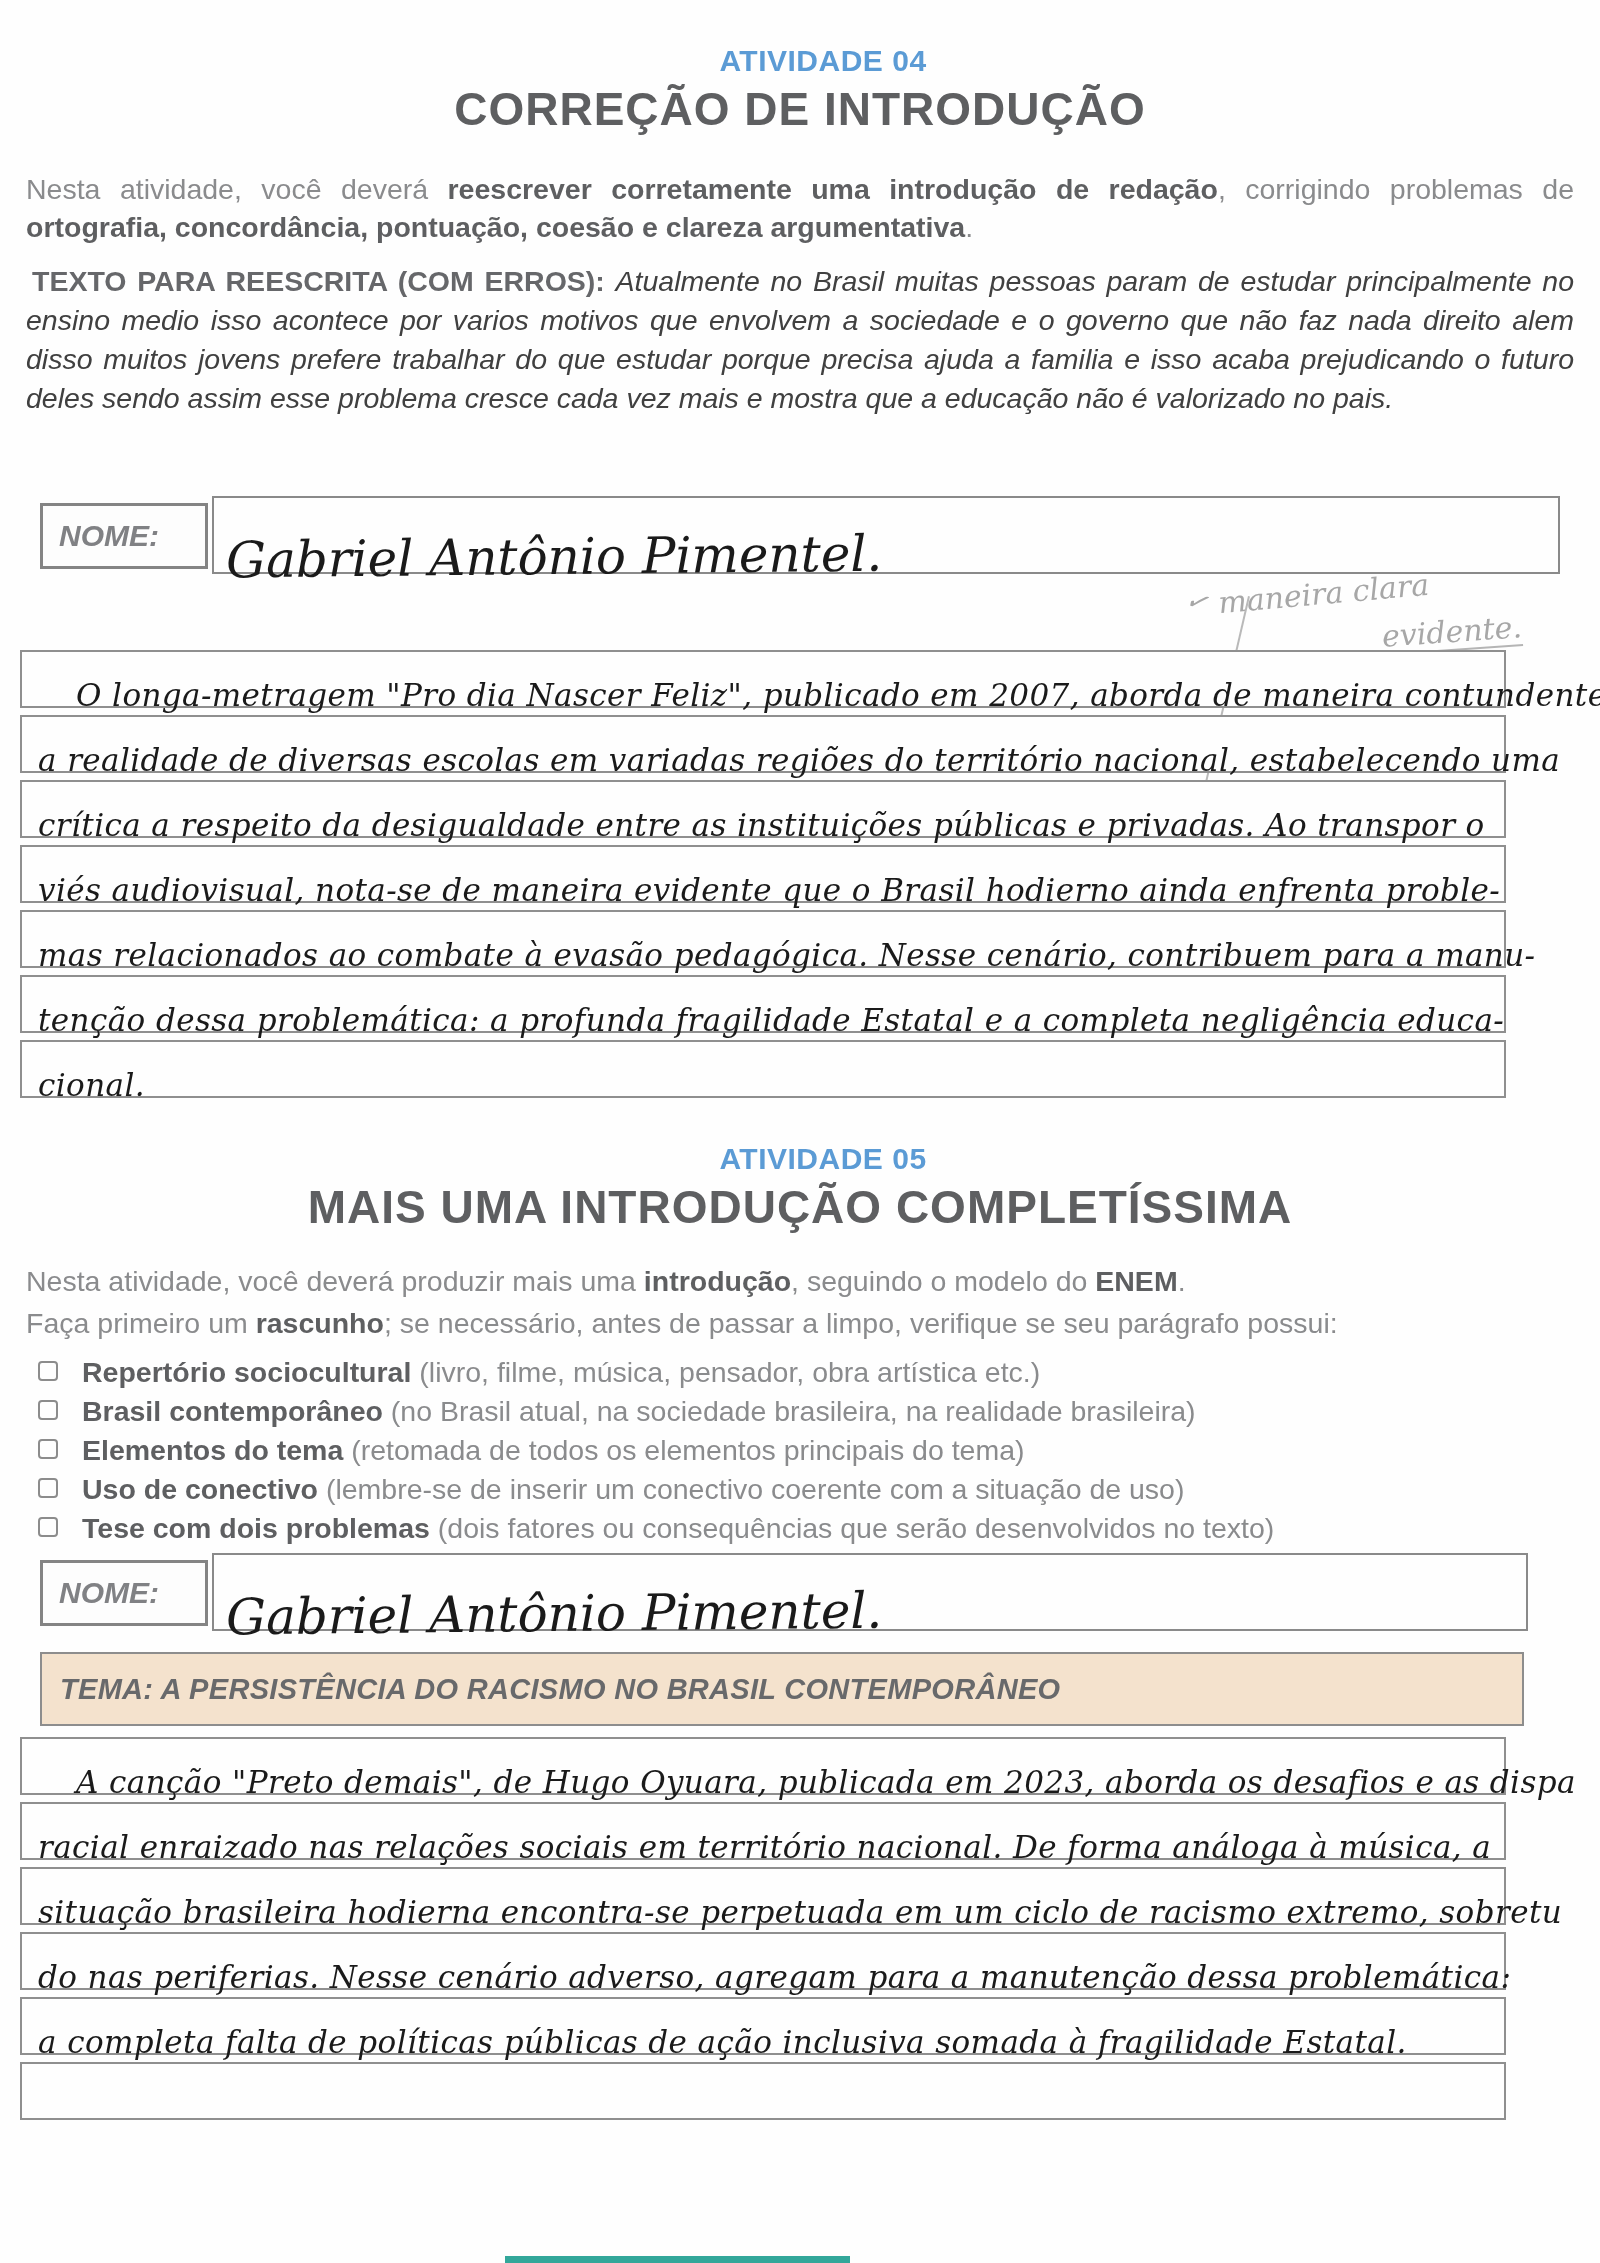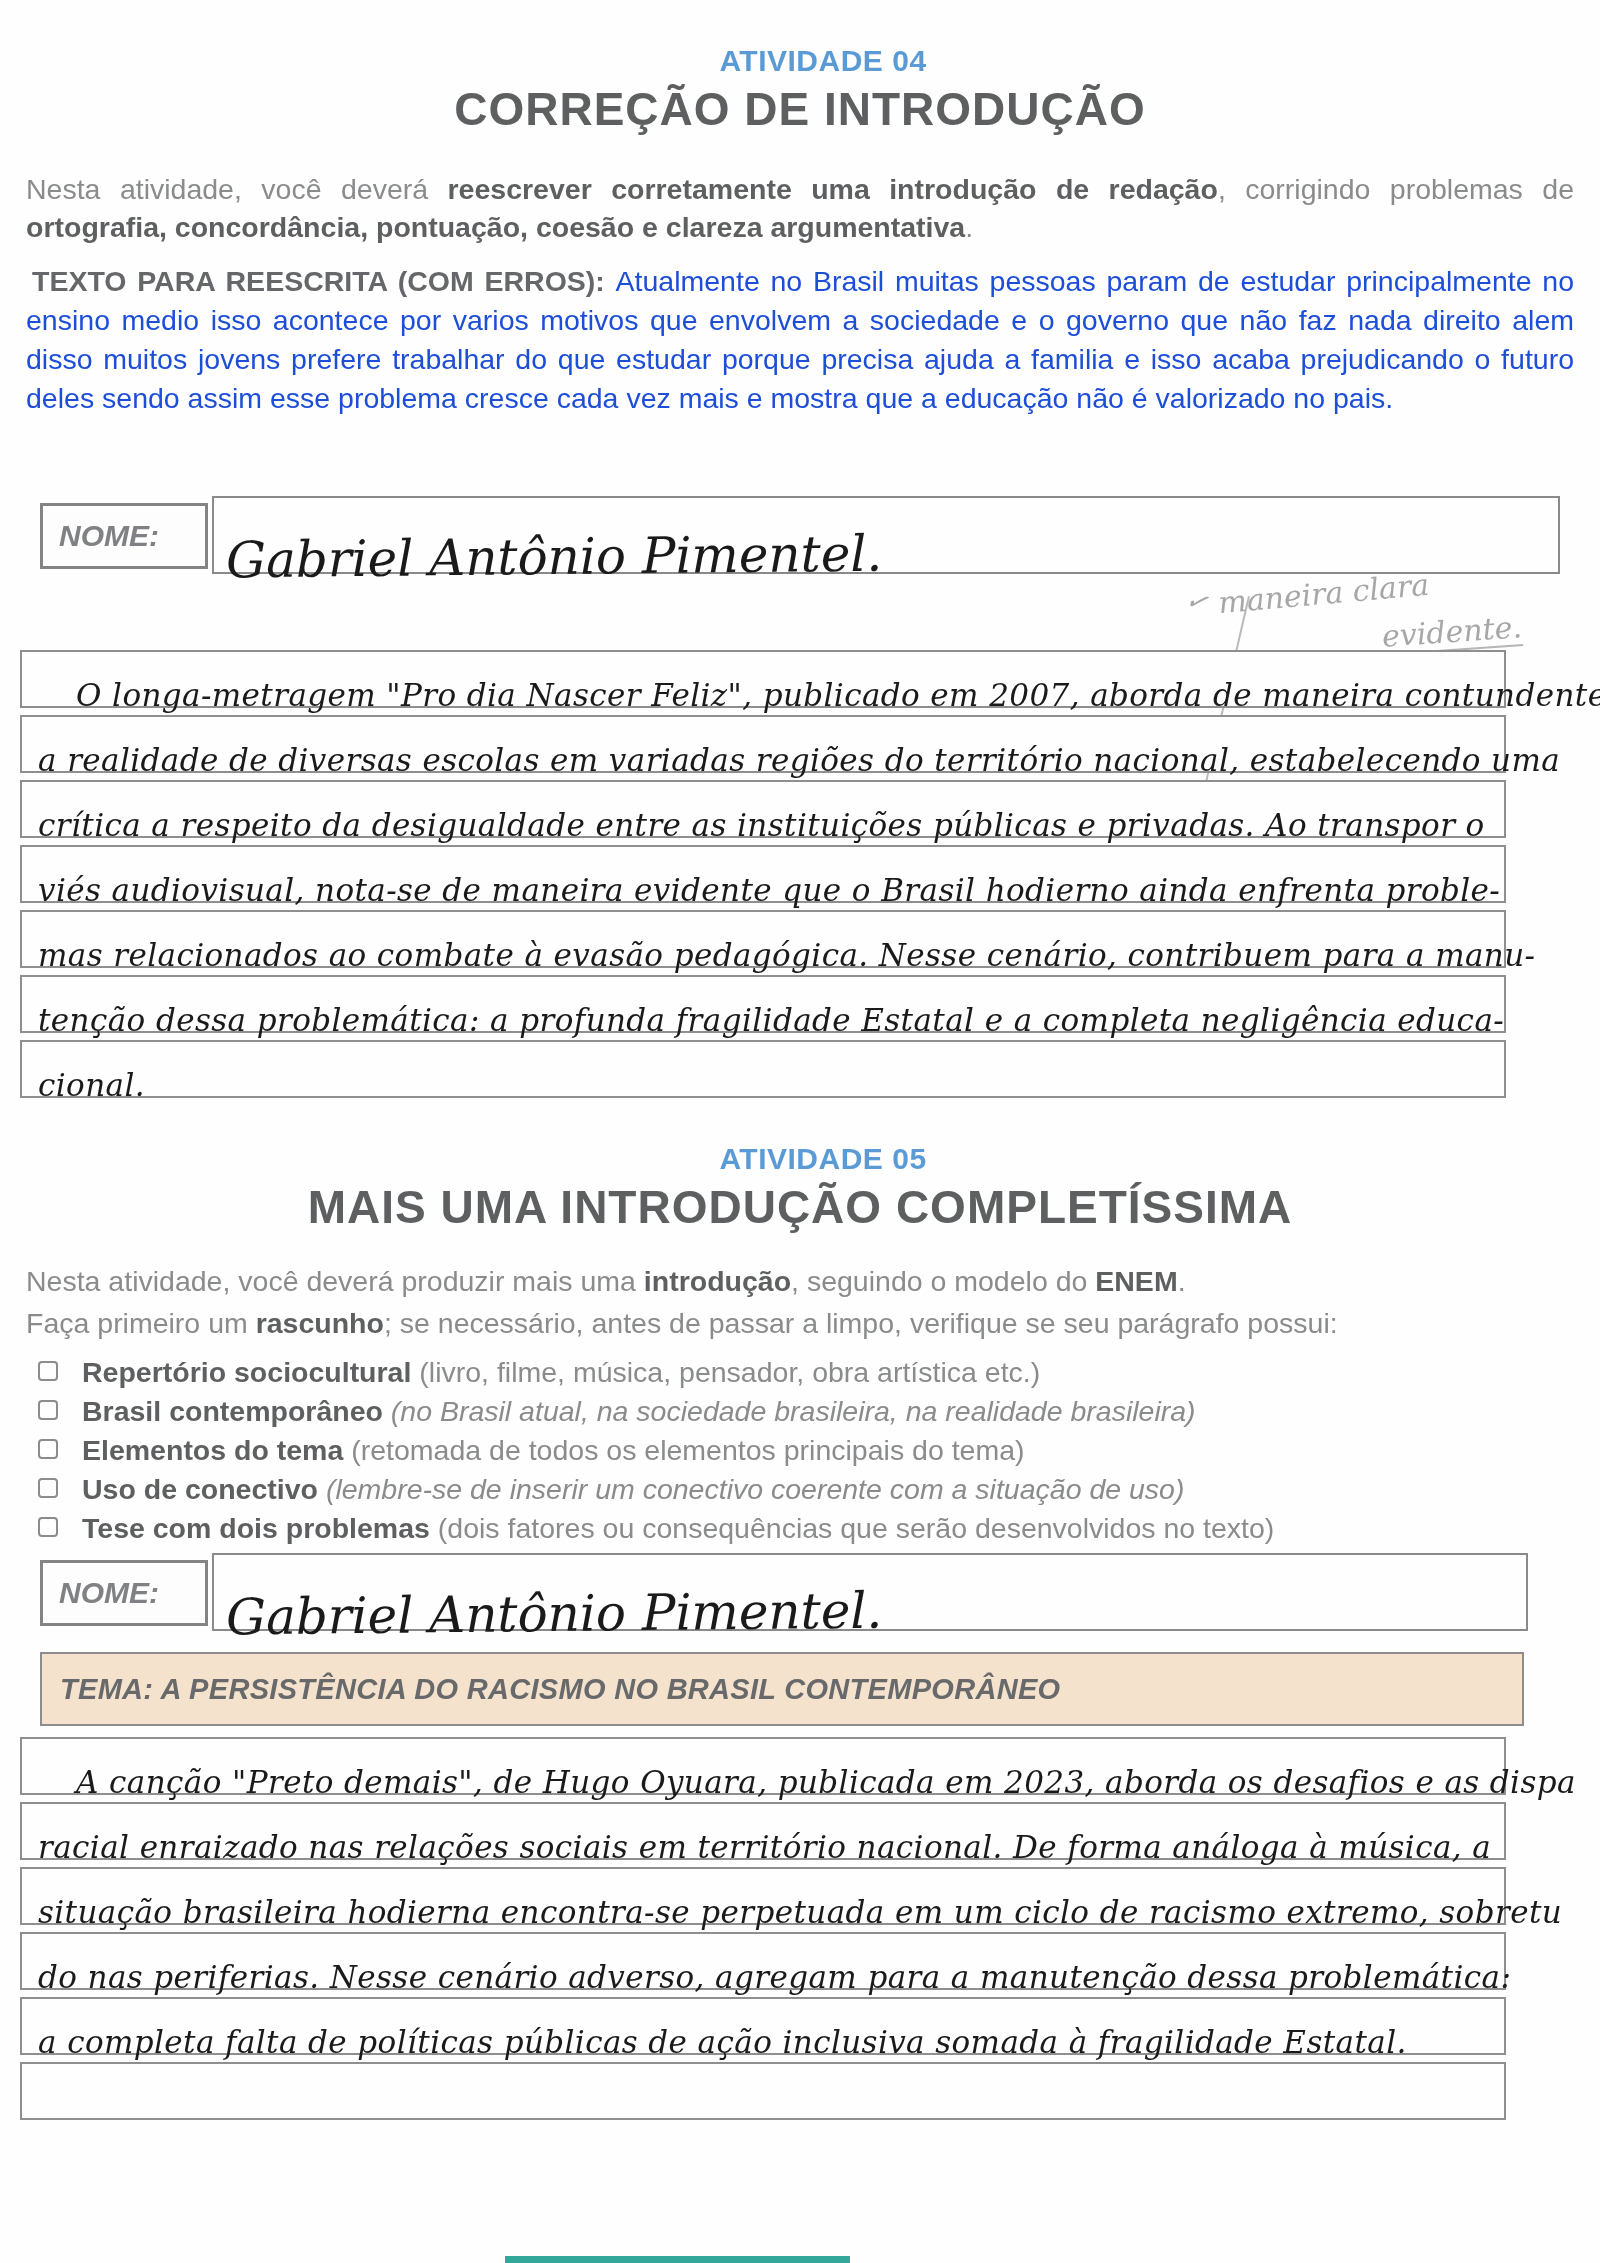--- a/index.html
+++ b/index.html
@@ -19,30 +19,30 @@
   }
   
   .para{
     position:absolute;left:26px;right:26px;margin:0;
     font-size:28.5px;line-height:38px;color:#8a8b8d;
   }
   .para.justify{text-align:justify;}
   .seg-normal{font-weight:400;}
   .seg-bold{font-weight:700;color:#5e5f61;}
   .seg-label{font-weight:700;color:#66676a;font-style:normal;margin-left:6px;}
-  .seg-italic{color:#1d4ed8;}
+  .seg-italic{font-style:italic;color:#404040;}
   
   .check-item{position:absolute;left:38px;right:26px;height:38px;font-size:28.5px;white-space:nowrap;}
   .check-box{
     display:inline-block;width:16px;height:16px;border:2.5px solid #8c8c8c;
     border-radius:4px;margin-right:24px;vertical-align:1px;
   }
   .check-title{font-weight:700;color:#5e5f61;}
   .check-detail{color:#8a8b8d;}
-  .check-detail.it{font-style:italic;}
+  .check-detail.it{}
   
   .nome-box{
     position:absolute;border:3px solid #848484;background:#fdfdfd;
     font-size:30px;font-weight:700;font-style:italic;color:#808184;
     display:flex;align-items:center;padding-left:16px;box-sizing:border-box;
   }
   .nome-field{
     position:absolute;border:2px solid #8a8a8a;background:#fefefe;box-sizing:border-box;
   }
   

